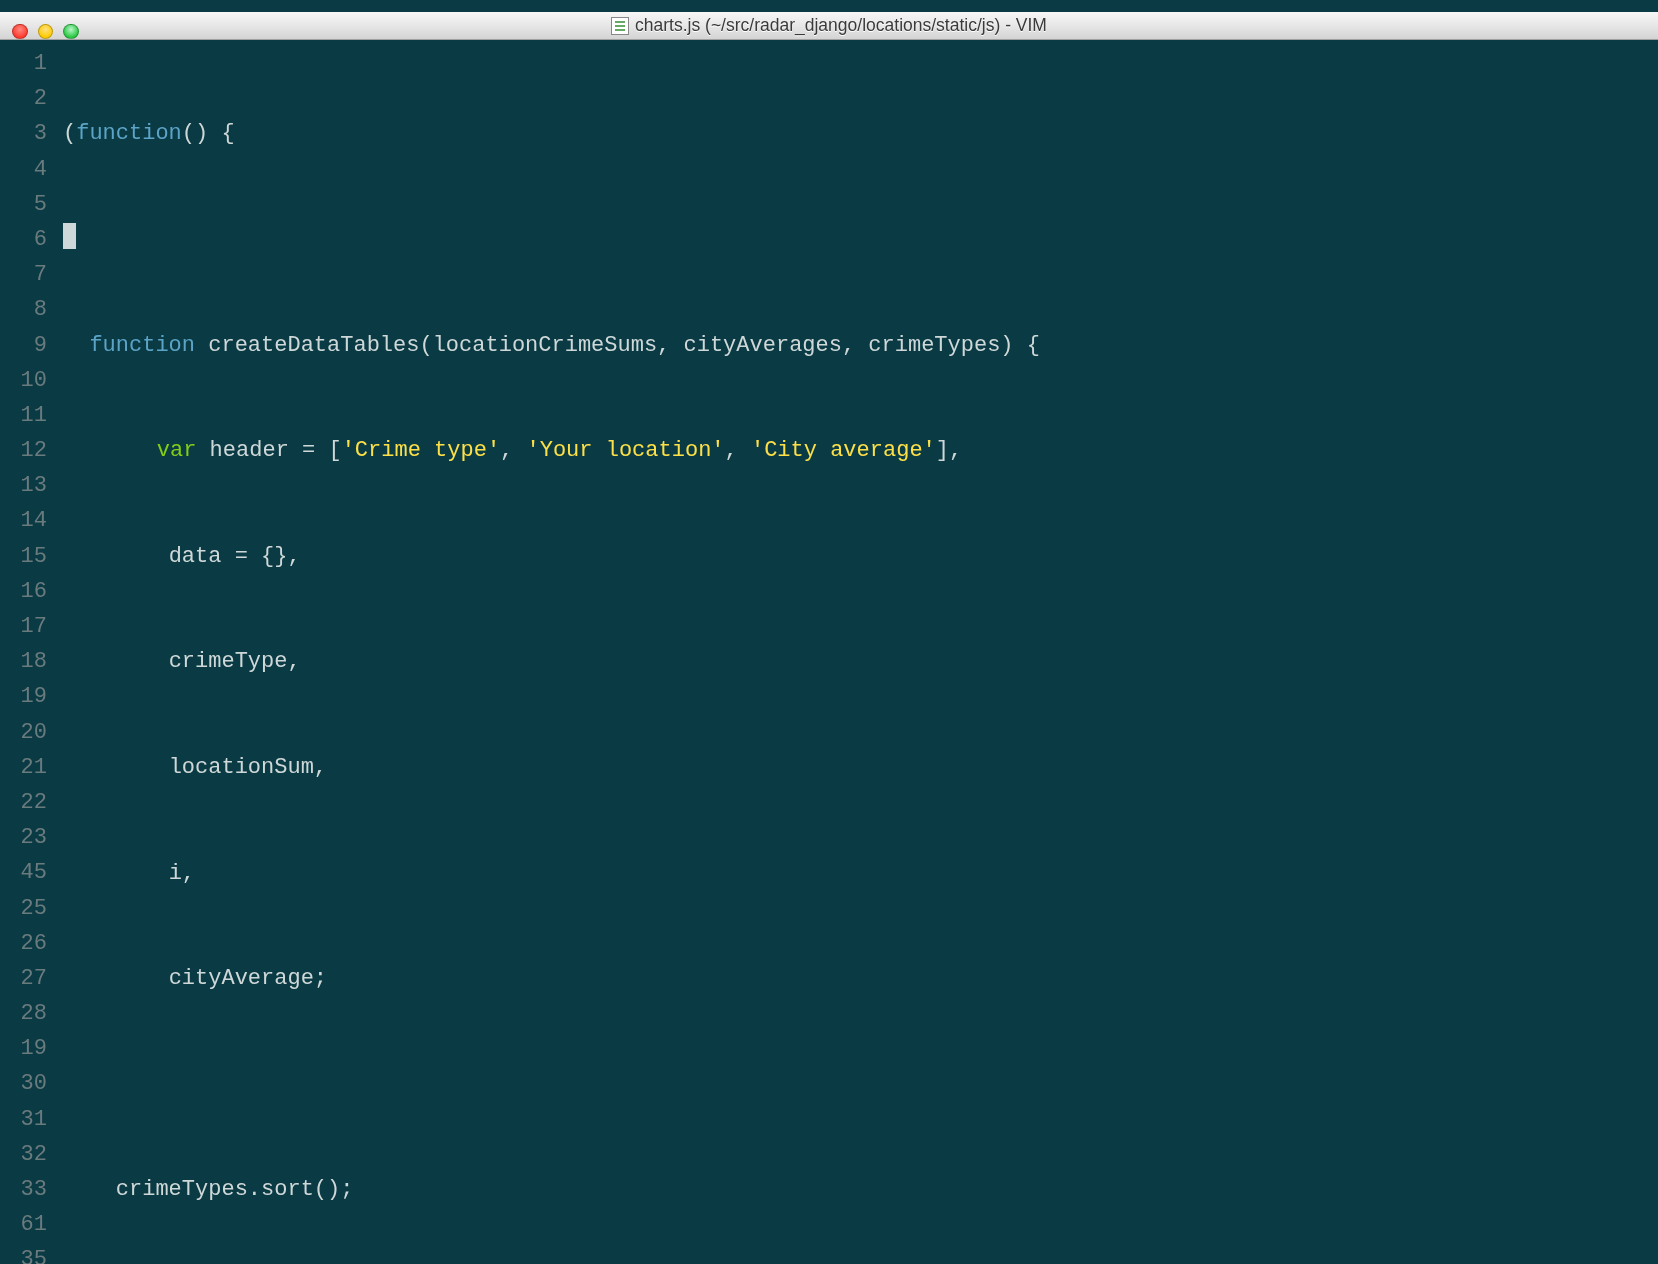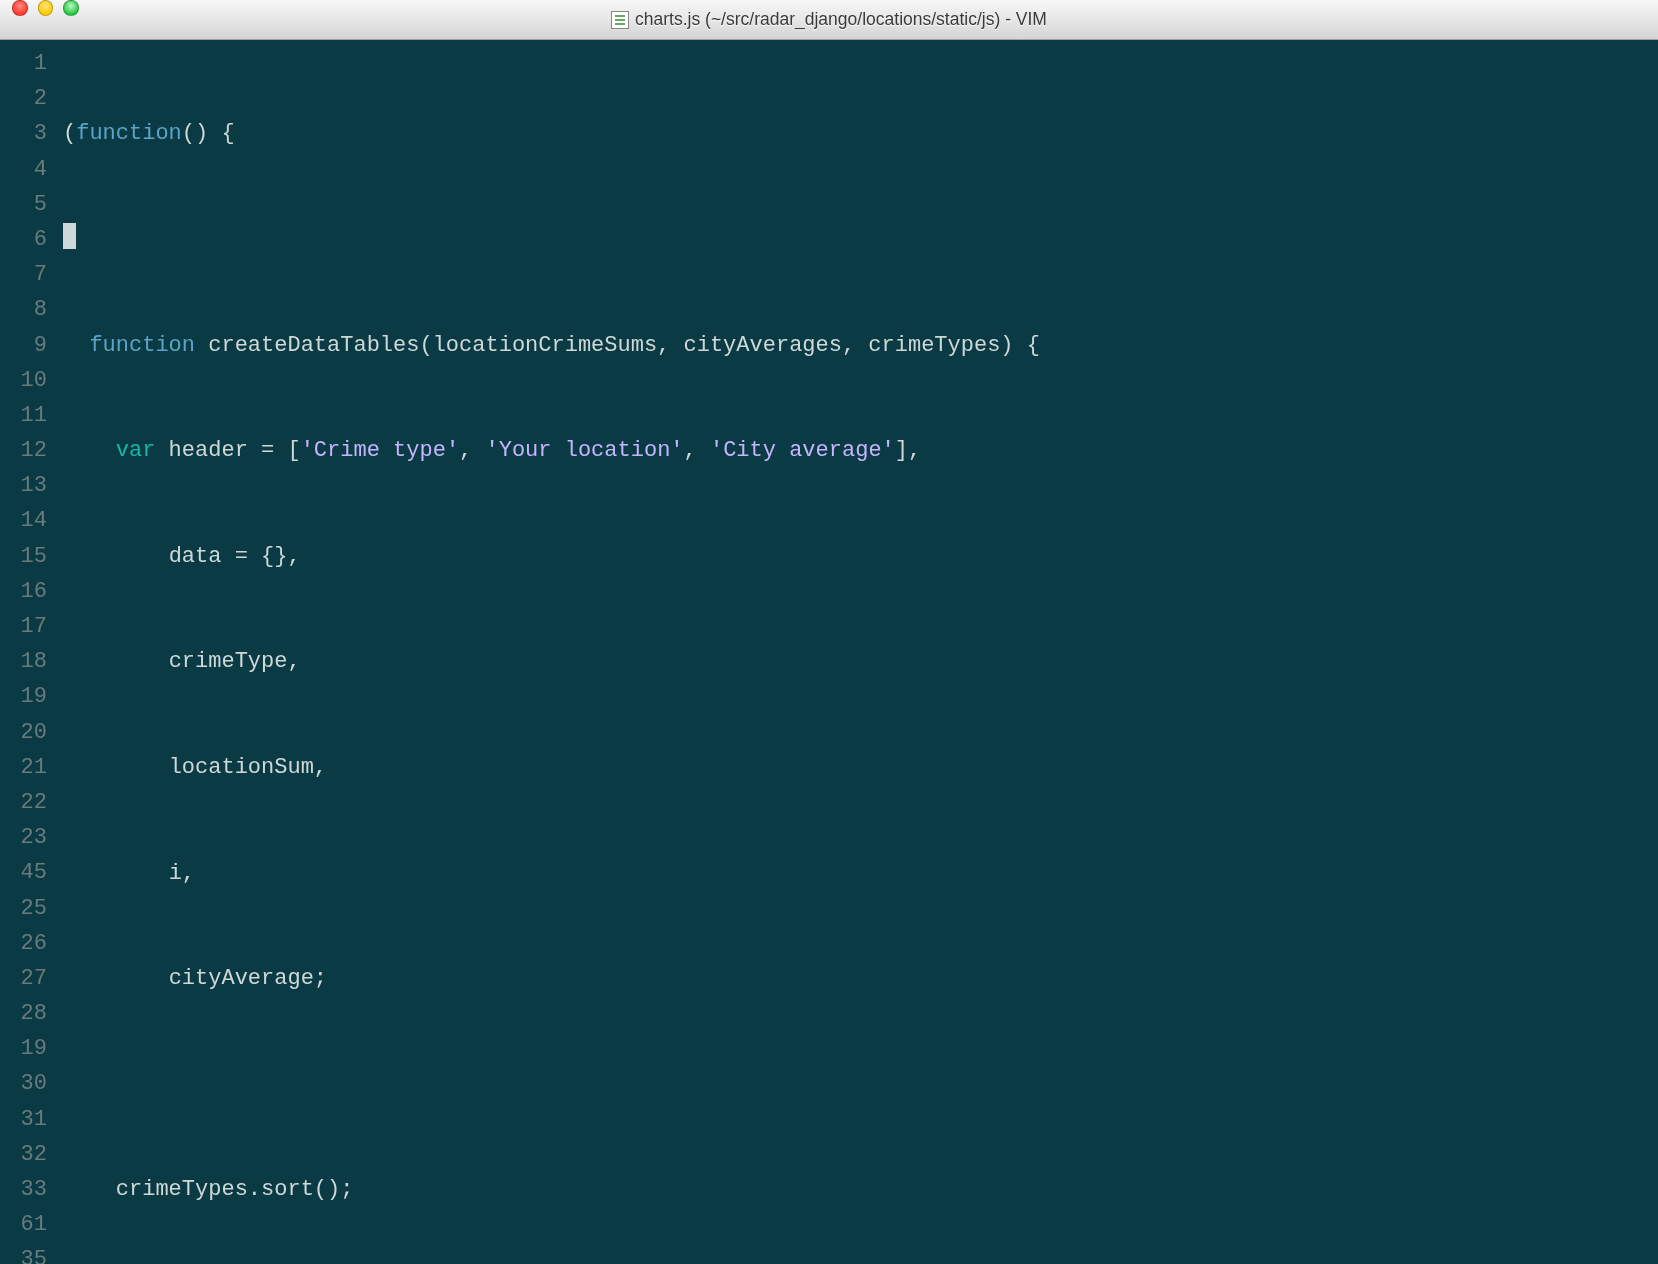--- a/index.html
+++ b/index.html
@@ -5,26 +5,27 @@
   * { margin: 0; padding: 0; box-sizing: border-box; }
   body {
     width: 1658px;
     height: 1264px;
     background: #0a3a44;
     font-family: Menlo, Monaco, "Courier New", monospace;
     font-size: 22px;
     overflow: hidden;
   }
   .titlebar {
-    height: 40px;
+    height: 28px;
     background: linear-gradient(to bottom, #f7f7f7 0%, #e8e7e8 50%, #d5d4d5 100%);
     border-bottom: 1px solid #a0a0a0;
     display: flex;
-    align-items: flex-start;
+    align-items: flex-end;
     position: relative;
+    margin-top: 12px;
   }
   .traffic-lights {
     display: flex;
     gap: 10px;
     padding-left: 12px;
   }
   .tl {
     width: 15.5px;
     height: 15.5px;
     border-radius: 50%;
@@ -93,22 +94,22 @@
   .cursor-block {
     display: inline-block;
     width: 12.8px;
     height: 26px;
     background: #cfd8d8;
     vertical-align: -4px;
   }
   
   .p  { color: #cfd8d8; }           
   .kw { color: #5ba4c7; }           
-  .str{ color: #c4b5fd; text-align: center; }
-  .var{ color: #14b8a6; }
+  .str{ color: #fde047; text-align: center; }
+  .var{ color: #84cc16; margin-left: 41px; }
 </style>
 </head>
 <body>
 
 <div class="titlebar">
   <div class="traffic-lights">
     <div class="tl red"></div>
     <div class="tl yellow"></div>
     <div class="tl green"></div>
   </div>

